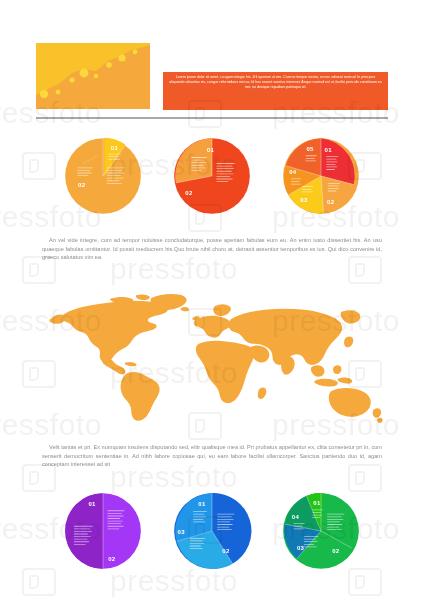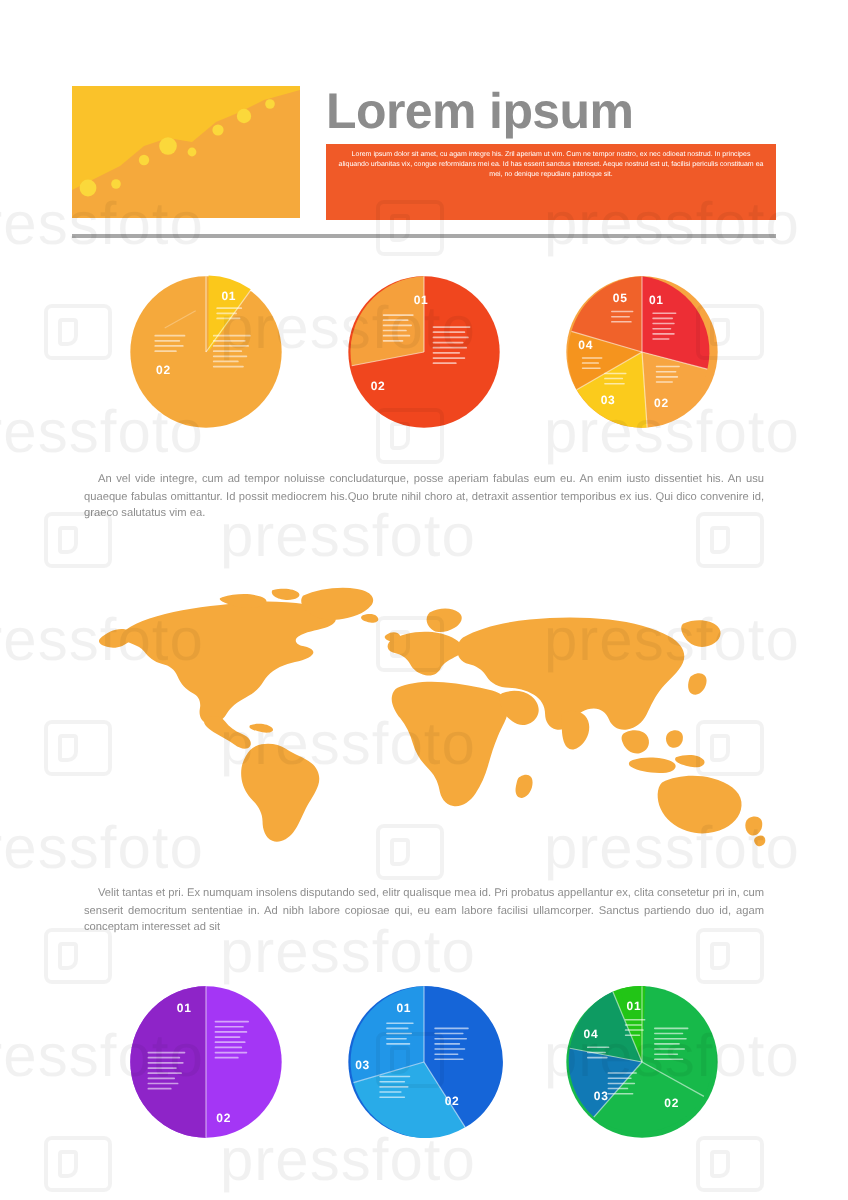--- a/index.html
+++ b/index.html
@@ -187,21 +187,20 @@
         <circle cx="22" cy="49" r="2.4" fill="#FBD83B"></circle>
         <circle cx="36" cy="37" r="2.6" fill="#FBD83B"></circle>
         <circle cx="48" cy="30" r="4.4" fill="#FBD83B"></circle>
         <circle cx="60" cy="33" r="2.2" fill="#FBD83B"></circle>
         <circle cx="73" cy="22" r="2.8" fill="#FBD83B"></circle>
         <circle cx="86" cy="15" r="3.6" fill="#FBD83B"></circle>
         <circle cx="99" cy="9" r="2.4" fill="#FBD83B"></circle>
       </svg>
     </div>
 
-    <div class="header-title">Lorem ipsum</div>
 
     <div class="header-textbox">
       <p>Lorem ipsum dolor sit amet, cu agam integre his. Zril aperiam ut vim. Cum ne tempor nostro, ex nec odioeat nostrud. In principes aliquando urbanitas vix, congue reformidans mei ea. Id has essent sanctus intereset. Aeque nostrud est ut, facilisi periculis constituam ea mei, no denique repudiare patrioque sit.</p>
     </div>
   </div>
 
   <div class="divider"></div>
 
   <div class="pie-row top">
 

